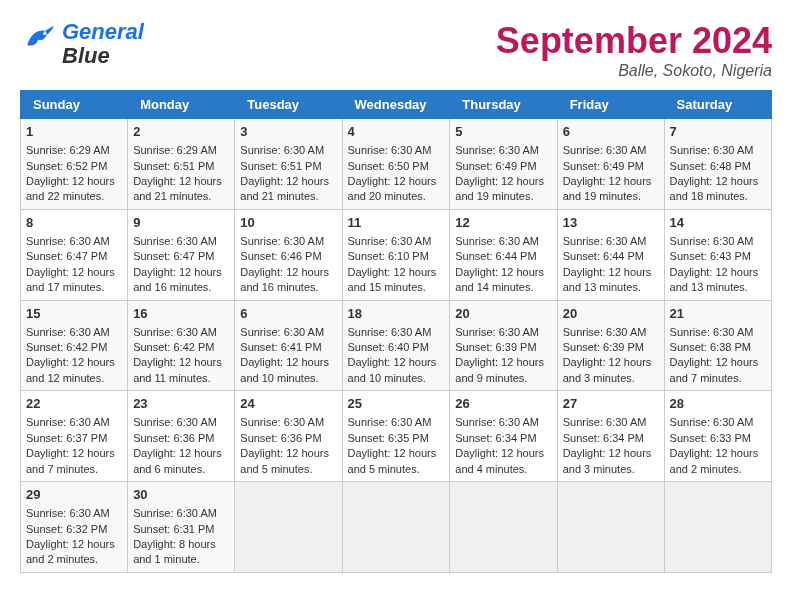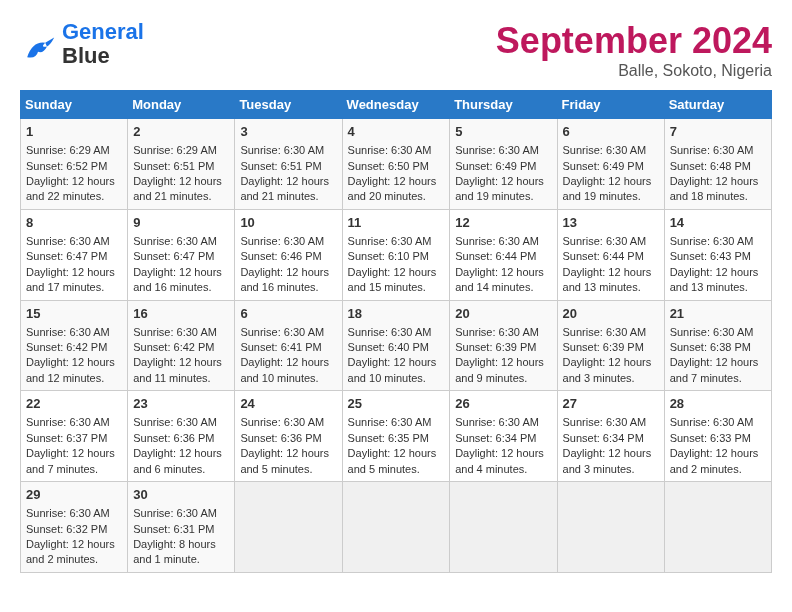--- a/index.html
+++ b/index.html
@@ -11,22 +11,23 @@
       padding: 20px;
     }
     .header {
       display: flex;
       justify-content: space-between;
       align-items: flex-start;
       margin-bottom: 10px;
     }
     .logo {
       display: flex;
-      align-items: flex-end;
+      align-items: flex-start;
       gap: 6px;
+      font-style: italic;
     }
     .logo-text {
       font-size: 22px;
       font-weight: bold;
       line-height: 1.1;
       color: #333;
     }
     .logo-text span { color: #1a73e8; }
     .logo-bird {
       width: 36px;
@@ -36,30 +37,31 @@
       text-align: right;
     }
     .month-title {
       font-size: 36px;
       font-weight: bold;
       color: #be185d;
     }
     .location {
       font-size: 16px;
       color: #555;
+      font-style: italic;
     }
     .calendar {
       width: 100%;
       border-collapse: collapse;
       font-size: 11px;
     }
     .calendar thead th {
       background: #2979c7;
       color: #fff;
-      padding: 6px 4px;
+      padding: 6px 12px;
       text-align: left;
       font-size: 13px;
       font-weight: bold;
       border: 1px solid #2979c7;
     }
     .calendar tbody td {
       border: 1px solid #ccc;
       vertical-align: top;
       padding: 4px 5px;
       width: 108px;

